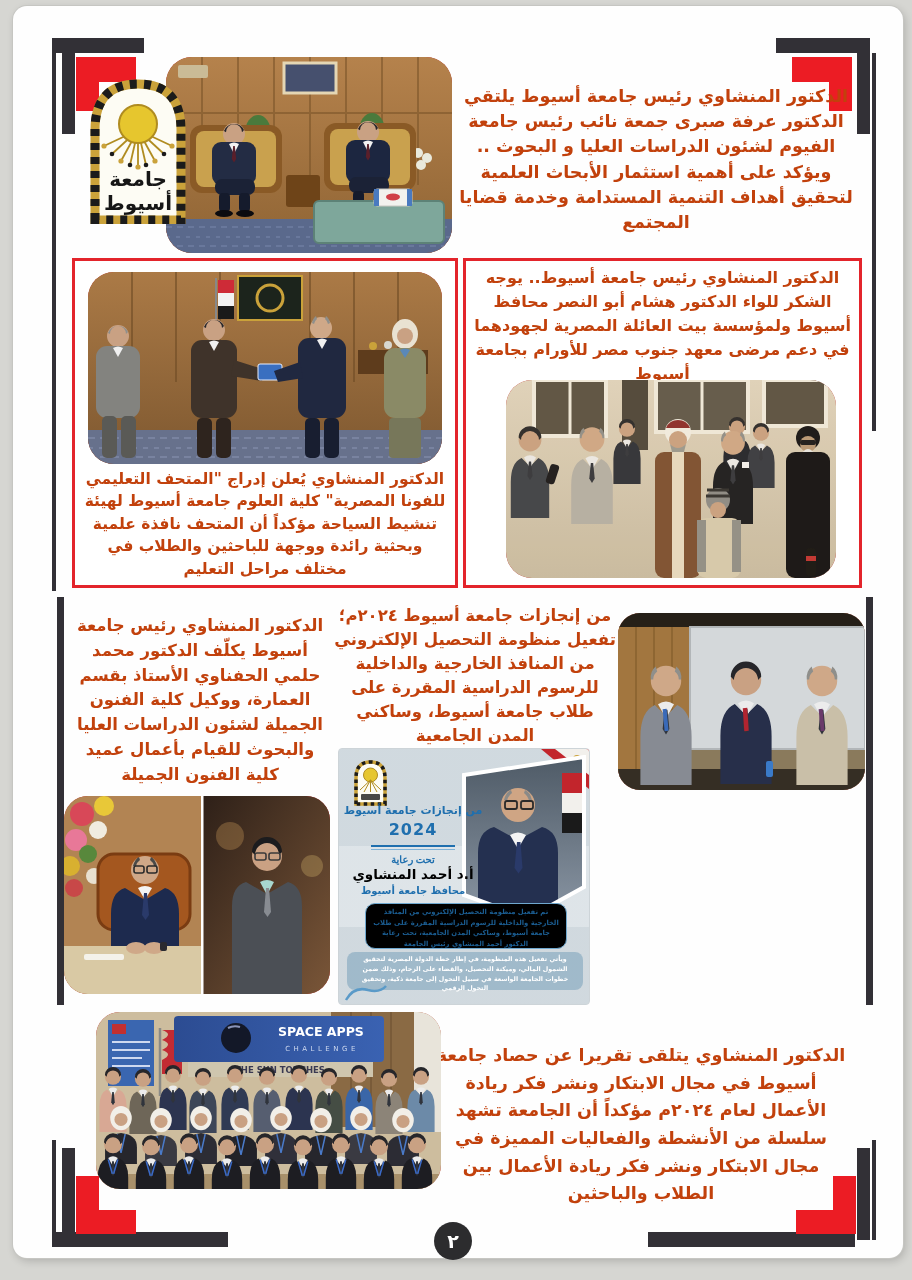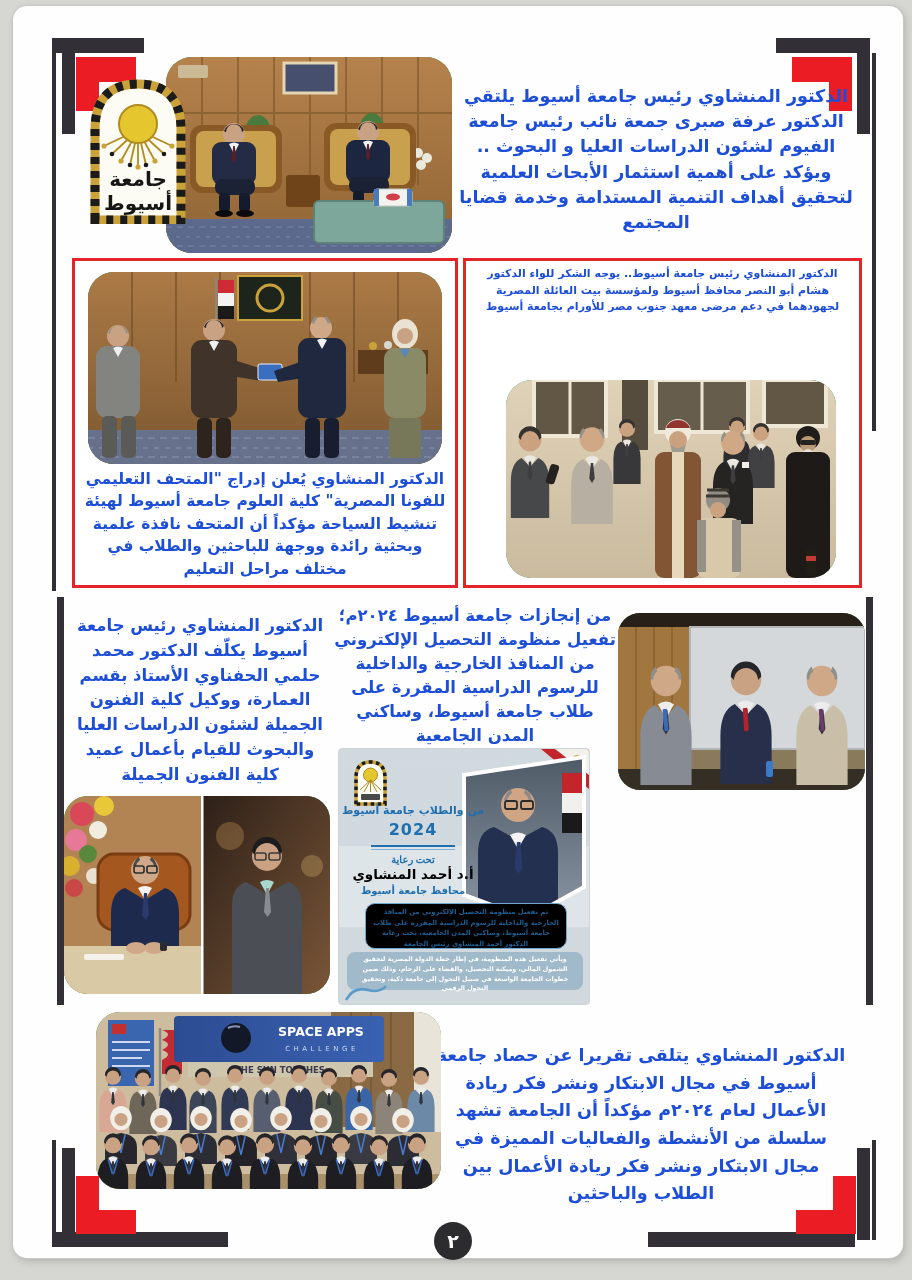--- a/index.html
+++ b/index.html
@@ -7,37 +7,37 @@
   body { background:#d6d6d2; font-family:"DejaVu Sans", sans-serif; position:relative; }
   .stage { position:absolute; left:0; top:0; width:912px; height:1280px; overflow:hidden; }
   .sheet { position:absolute; left:13px; top:6px; width:890px; height:1252px; background:#fefefe;
            border-radius:14px; box-shadow:0 0 0 1px #c6c6c2, 2px 3px 8px rgba(0,0,0,.18); }
 
   
   .orn { position:absolute; background:#323036; }
   .ornred { position:absolute; background:#ec1c24; }
 
   
-  .ar { position:absolute; direction:rtl; text-align:center; font-weight:700; color:#1d4ed8;
+  .ar { position:absolute; direction:rtl; text-align:center; font-weight:700; color:#c2410c;
         font-family:"DejaVu Sans", sans-serif; }
   .t1 { left:452px; top:84px;  width:408px; font-size:17.5px; line-height:1.44; }
-  .t2 { left:472px; top:266px; width:381px; font-size:11px; line-height:1.5; }
+  .t2 { left:472px; top:266px; width:381px; font-size:16px; line-height:1.5; }
   .t3 { left:82px;  top:468px; width:366px; font-size:15.5px; line-height:1.45; }
   .t4 { left:70px;  top:614px; width:260px; font-size:16.5px; line-height:1.5; }
   .t5 { left:334px; top:604px; width:282px; font-size:16.5px; line-height:1.46; }
   .t6 { left:604px; top:788px; width:260px; font-size:15px;   line-height:1.42; }
   .t7 { left:436px; top:1042px;width:410px; font-size:17.5px; line-height:1.58; }
 
   
   .redbox { position:absolute; border:3px solid #e3242b; background:#fff; }
   .rb-left  { left:72px;  top:258px; width:386px; height:330px; }
   .rb-right { left:463px; top:258px; width:399px; height:330px; }
 
   
-  .photo { position:absolute; overflow:hidden; background:#15803d; }
+  .photo { position:absolute; overflow:hidden; background:#b91c1c; }
   .photo svg { display:block; width:100%; height:100%; }
   .p1 { left:166px; top:57px;  width:286px; height:196px; border-radius:26px; z-index:3; }
   .p2 { left:88px;  top:272px; width:354px; height:192px; border-radius:26px; z-index:4; }
   .p3 { left:506px; top:380px; width:330px; height:198px; border-radius:26px; z-index:4; }
   .p4 { left:618px; top:613px; width:247px; height:177px; border-radius:22px; }
   .p5 { left:64px;  top:796px; width:266px; height:198px; border-radius:24px; }
   .p7 { left:96px;  top:1012px;width:345px; height:177px; border-radius:24px; z-index:3; }
 
   
   .logo { position:absolute; left:85px; top:72px; width:106px; height:152px; z-index:6; }
@@ -492,21 +492,21 @@
     </div>
     <div class="ig-logo">
       <svg viewBox="0 0 37 48">
         <path d="M4 46 V20 Q4 4 18.5 4 Q33 4 33 20 V46 Z" fill="#fdfcf4" stroke="#caa23a" stroke-width="3.5"></path>
         <path d="M4 46 V20 Q4 4 18.5 4 Q33 4 33 20 V46 Z" fill="none" stroke="#1b1b1b" stroke-width="3.5" stroke-dasharray="3.5 3.5"></path>
         <circle cx="18.5" cy="17" r="7" fill="#e6c62e" stroke="#b08c20"></circle>
         <path d="M18.5 22 L8 32 M18.5 22 L18.5 34 M18.5 22 L29 32 M18.5 22 L12 34 M18.5 22 L25 34" stroke="#b08c20" stroke-width="1"></path>
         <rect x="9" y="36" width="19" height="6" rx="1" fill="#1b1b1b" opacity=".8"></rect>
       </svg>
     </div>
-    <div class="ig-txt ig-title" dir="rtl">من والطلاب جامعة أسيوط</div>
+    <div class="ig-txt ig-title" dir="rtl">من إنجازات جامعة أسيوط</div>
     <div class="ig-txt ig-year">2024</div>
     <div class="ig-div"></div>
     <div class="ig-txt ig-patron" dir="rtl">تحت رعاية</div>
     <div class="ig-txt ig-name" dir="rtl">أ.د أحمد المنشاوي</div>
     <div class="ig-txt ig-role" dir="rtl">محافظ جامعة أسيوط</div>
     <div class="ig-body1" dir="rtl">تم تفعيل منظومة التحصيل الإلكتروني من المنافذ الخارجية والداخلية للرسوم الدراسية المقررة على طلاب جامعة أسيوط، وساكني المدن الجامعية، تحت رعاية الدكتور أحمد المنشاوي رئيس الجامعة</div>
     <div class="ig-body2" dir="rtl">ويأتي تفعيل هذه المنظومة، في إطار خطة الدولة المصرية لتحقيق الشمول المالي، وميكنة التحصيل، والقضاء على الزحام، وذلك ضمن خطوات الجامعة الواسعة في سبيل التحول إلى جامعة ذكية، وتحقيق التحول الرقمي</div>
     <svg class="ig-wave" viewBox="0 0 44 18">
       <path d="M2 16 Q10 2 24 6 Q36 9 42 2" fill="none" stroke="#5a9ac8" stroke-width="2.5"></path>
     </svg>

